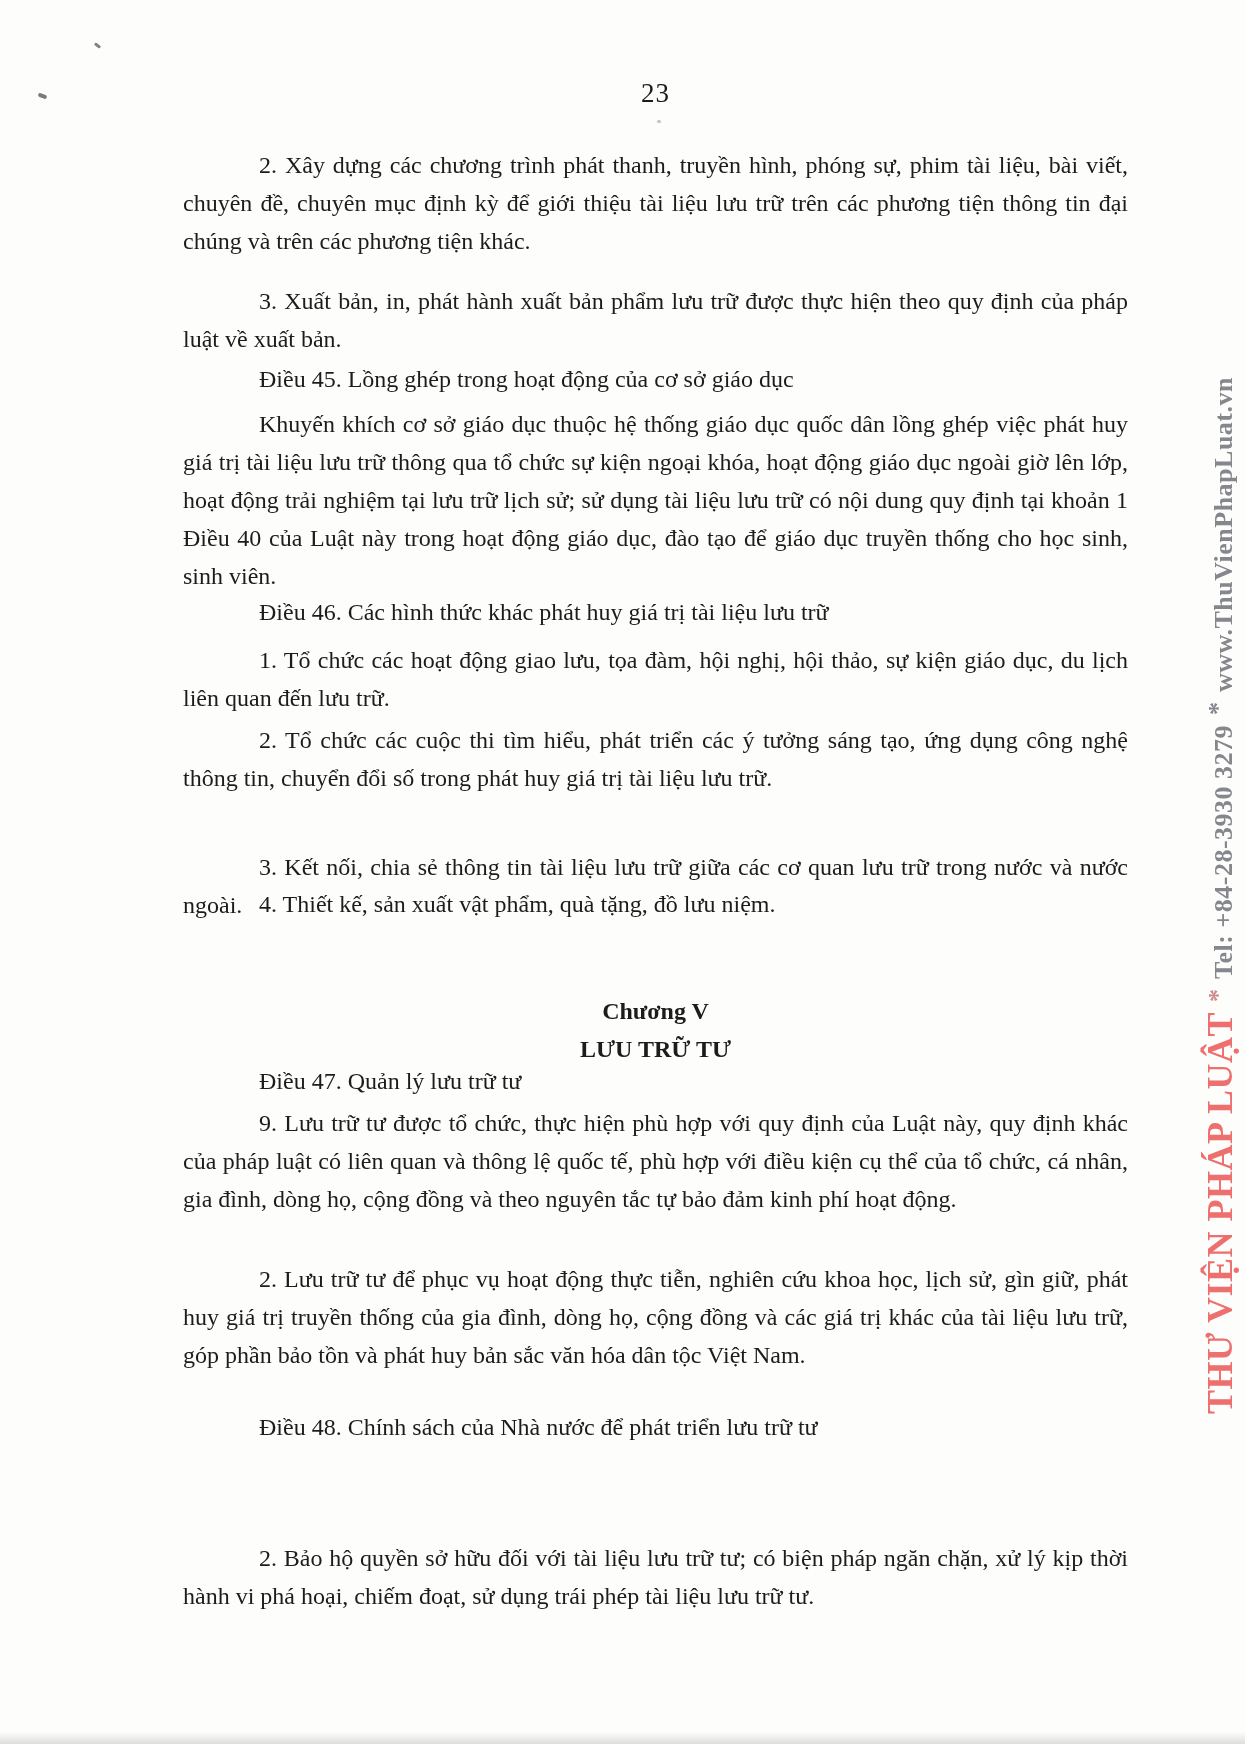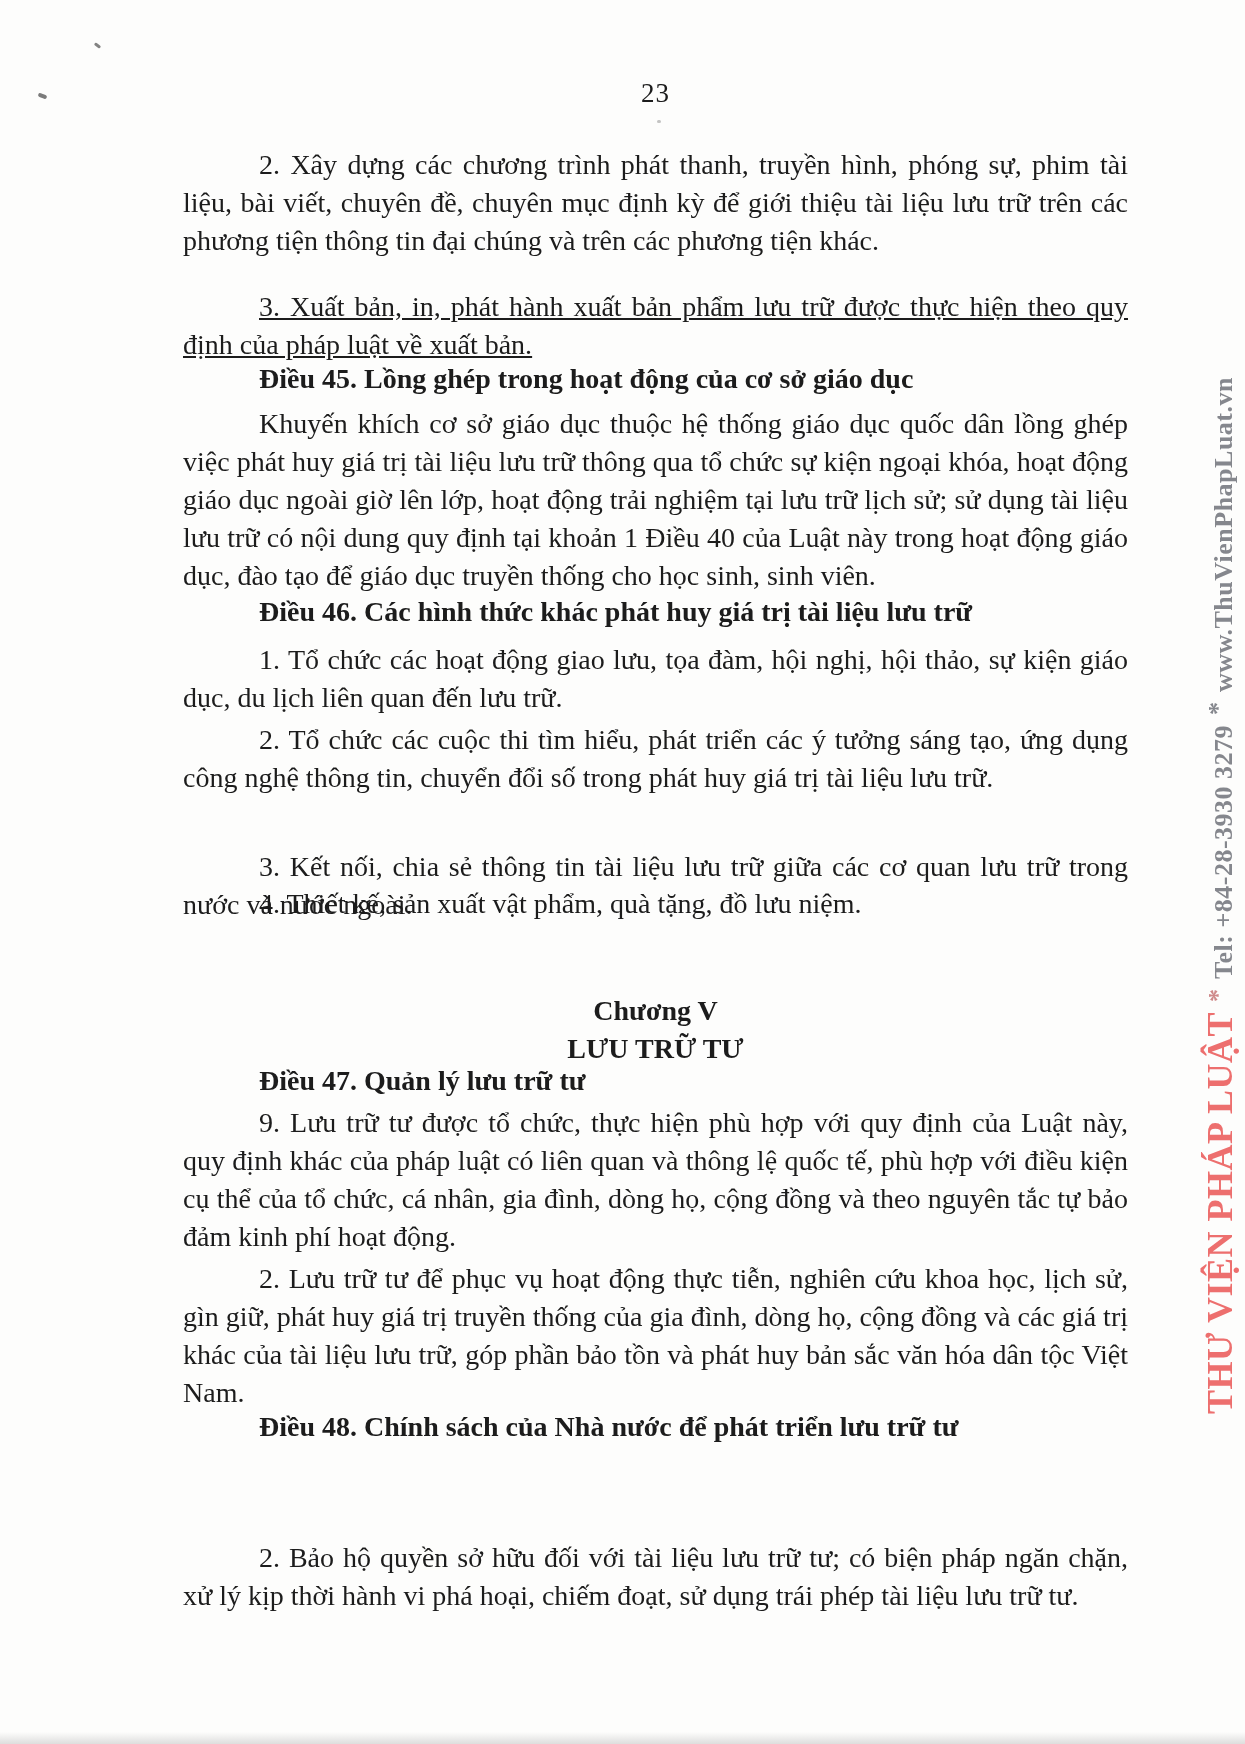--- a/index.html
+++ b/index.html
@@ -16,41 +16,41 @@
     position: absolute;
     left: 183px; width: 945px; top: 78px;
     text-align: center;
     font-size: 27px;
     letter-spacing: 1px;
   }
   .block {
     position: absolute;
     left: 183px;
     width: 945px;
-    font-size: 28px;
+    font-size: 24px;
     line-height: 38px;
     margin: 0;
   }
   .para {
     text-align: justify;
     text-indent: 76px;
   }
   .heading {
-    font-weight: bold;
+    font-weight: normal;
     text-indent: 76px;
   }
   .chapter {
     text-align: center;
     font-weight: bold;
     line-height: 38px;
     margin-top: 40px;
   }
   
   .b-p2      { top: 146px; }
-  .b-p3      { top: 288px; text-decoration: underline; }
+  .b-p3      { top: 282px; }
   .b-h45     { top: 360px; }
   .b-p45     { top: 405px; }
   .b-h46     { top: 593px; }
   .b-p46-1   { top: 641px; }
   .b-p46-2   { top: 721px; }
   .b-p46-3   { top: 848px; }
   .b-p46-4   { top: 885px; }
   .b-chapter { top: 952px; }
   .b-h47     { top: 1062px; }
   .b-p47-1   { top: 1104px; }

